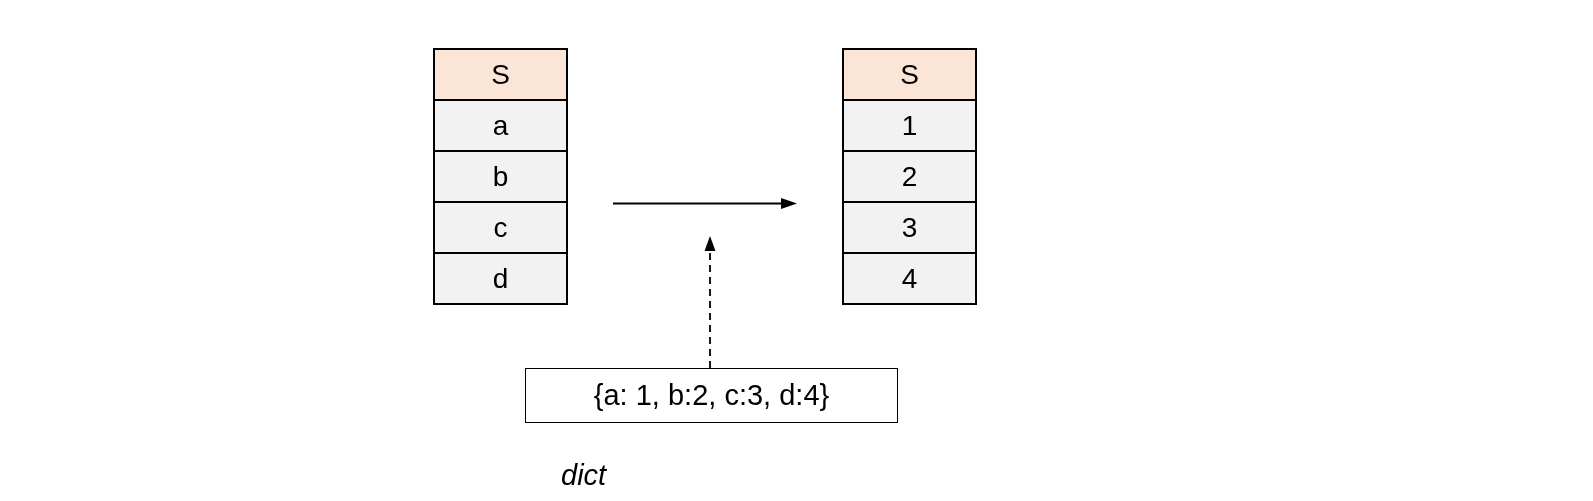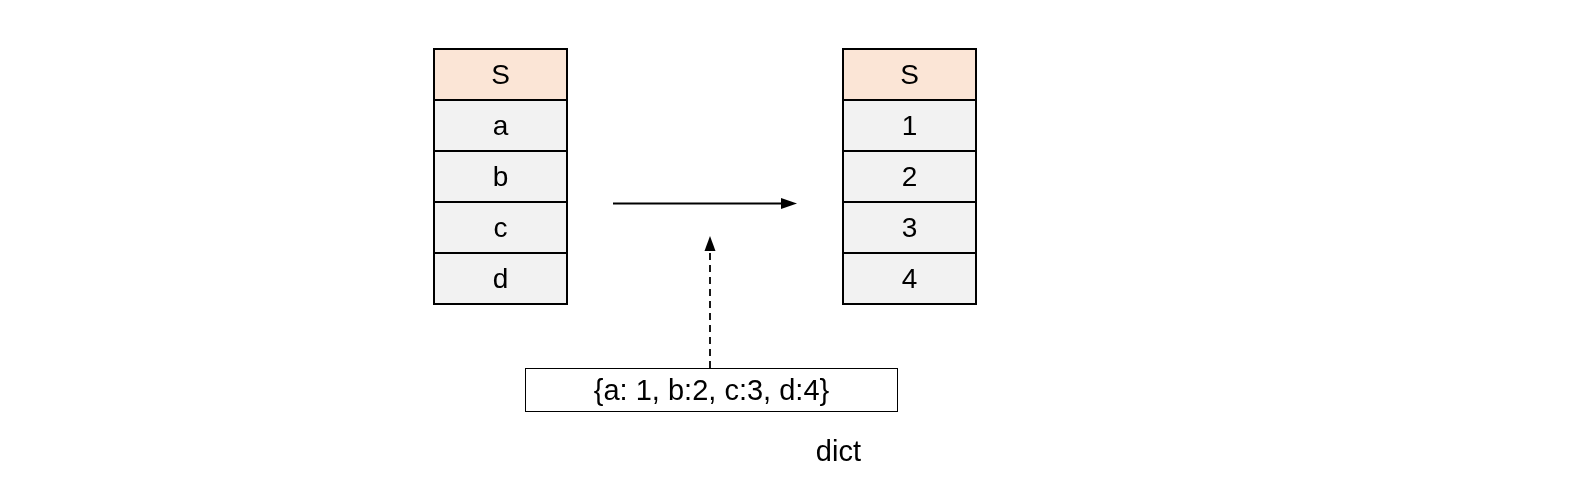--- a/index.html
+++ b/index.html
@@ -54,37 +54,38 @@
     left: 553px; top: 156px;
     width: 300px; height: 38px;
     text-align: center;
     font-size: 29px;
     line-height: 38px;
     white-space: nowrap;
   }
   .dict-box {
     position: absolute;
     left: 525px; top: 368px;
-    width: 373px; height: 44px;
+    width: 373px; height: 55px;
     box-sizing: border-box;
     border: 1.5px solid var(--border, #000000);
     background: #ffffff;
     display: flex;
     align-items: center;
     justify-content: center;
     font-size: 29px;
     white-space: nowrap;
   }
   .dict-label {
     position: absolute;
-    left: 561px; top: 432px;
+    left: 561px; top: 456px;
     width: 300px;
-    text-align: right;
+    text-align: left;
     font-size: 29px;
     line-height: 38px;
+    font-style: italic;
   }
 </style>
 </head>
 <body>
 
 <div class="canvas">
 
   <div class="series-table input-table">
     <div class="cell header">S</div>
     <div class="cell">a</div>

